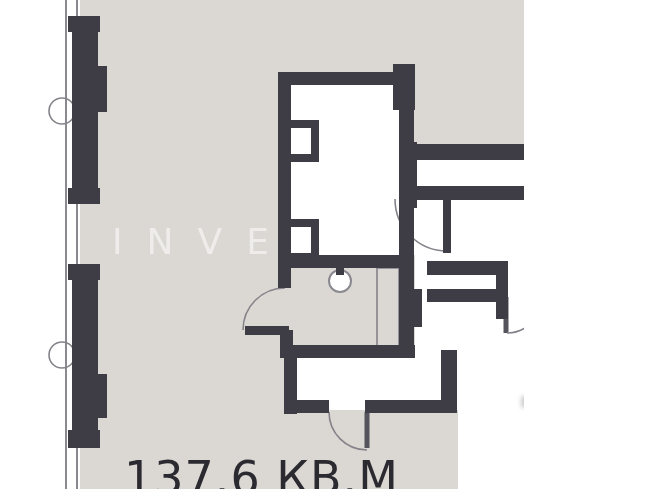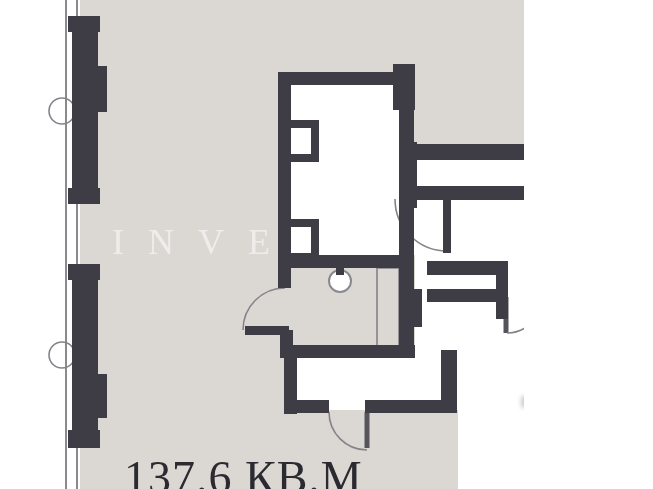--- a/index.html
+++ b/index.html
@@ -10,21 +10,21 @@
     --c-thin_line:#8b8990;
     --c-text:#2b2a30;
     --c-watermark:rgba(255,255,255,0.55);
   }
   html,body{margin:0;padding:0;}
   body{
     width:653px;height:489px;overflow:hidden;
     background:var(--c-paper);
     font-family:"DejaVu Sans", sans-serif;
   }
-  .plan{position:relative;width:524px;height:489px;background:var(--c-paper);overflow:hidden;font-family:Liberation Serif, serif;}
+  .plan{position:relative;width:524px;height:489px;background:var(--c-paper);overflow:hidden;}
   .fill{position:absolute;background:var(--c-floor);z-index:1;}
   .void{position:absolute;background:var(--c-paper);z-index:2;}
   .svg-layer{position:absolute;left:0;top:0;z-index:3;}
   .wall{position:absolute;background:var(--c-wall);z-index:4;}
   .ivoid{position:absolute;background:var(--c-paper);z-index:5;}
   .watermark{
     position:absolute;left:112px;top:221px;z-index:6;
     font-size:36px;font-weight:400;letter-spacing:24px;
     color:var(--c-watermark);white-space:nowrap;
   }

